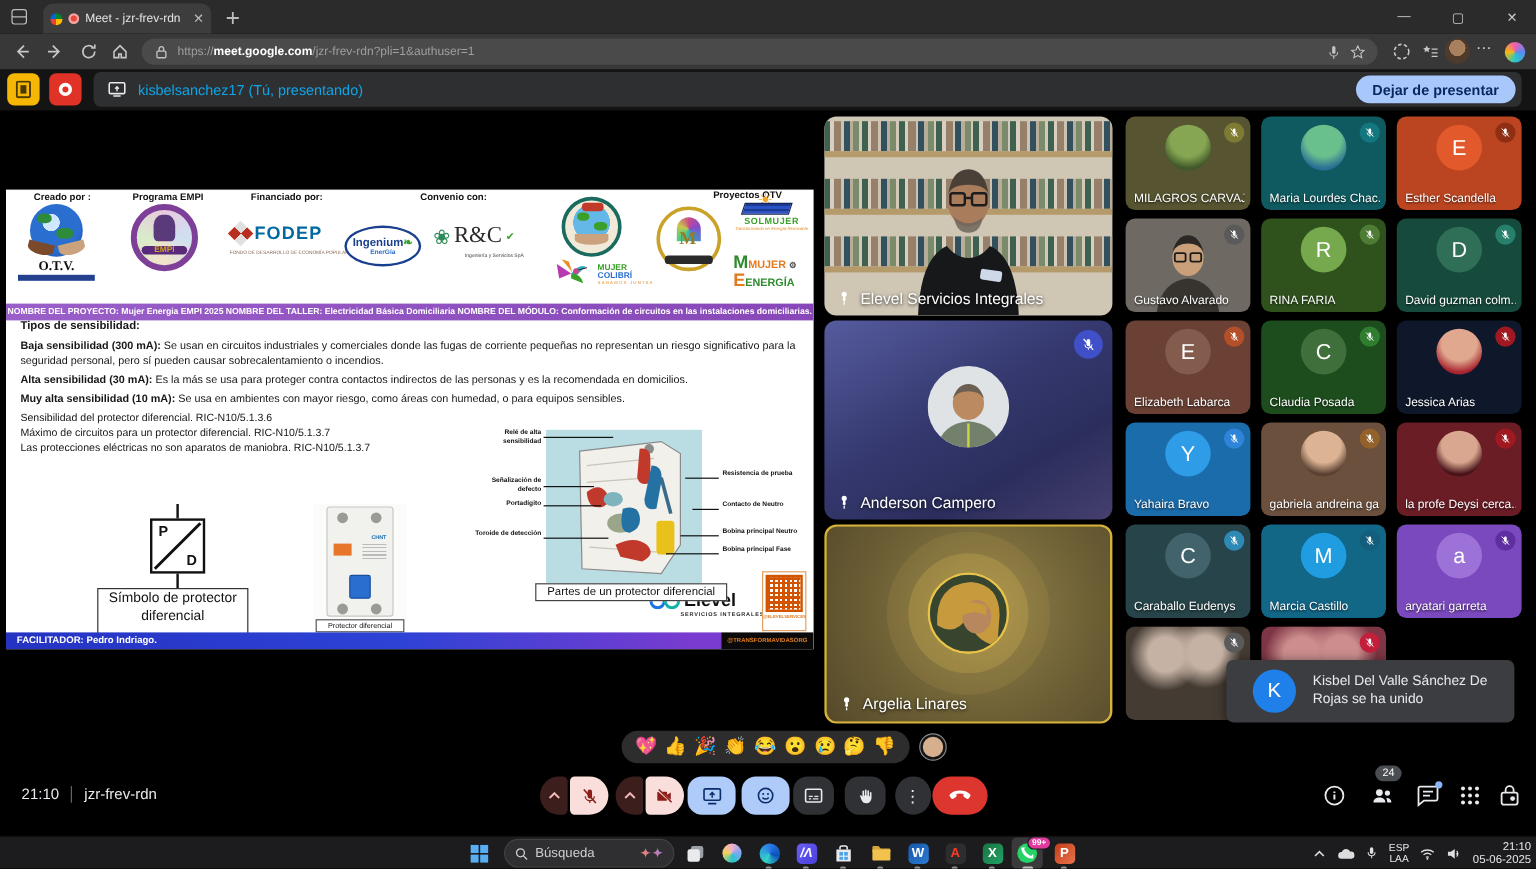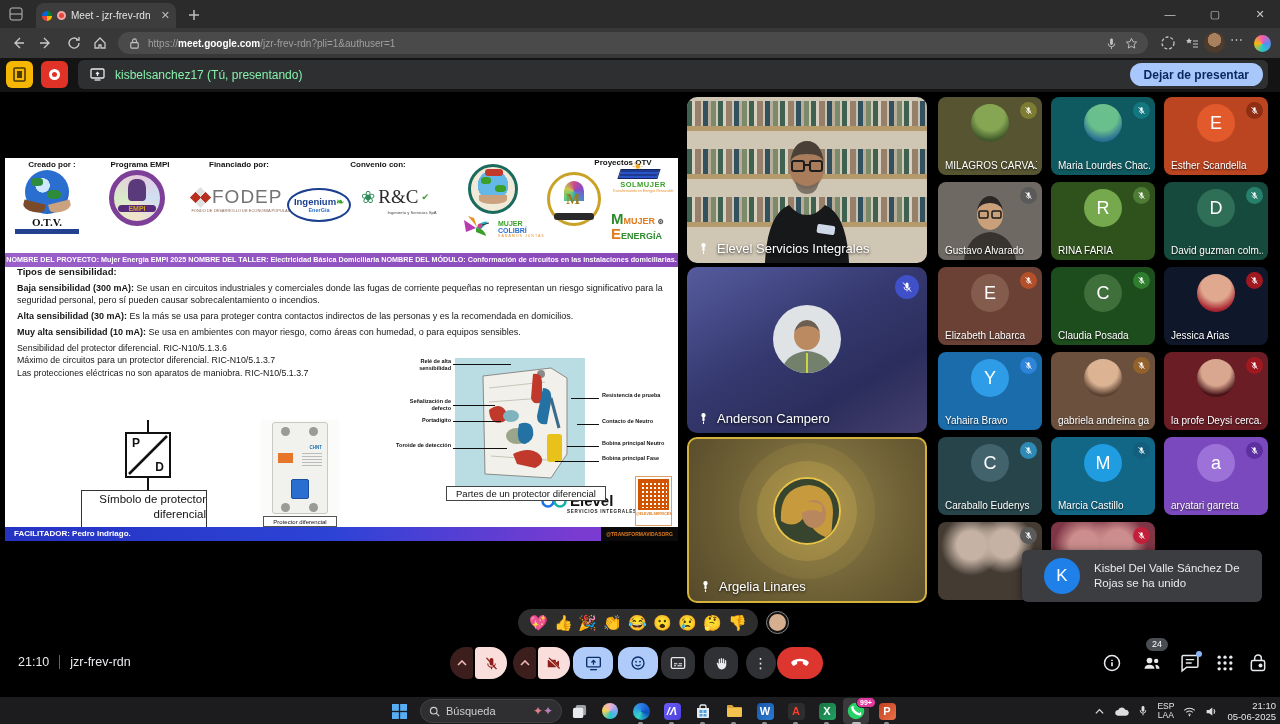--- a/index.html
+++ b/index.html
@@ -33,42 +33,42 @@
 
   
   #presentbar{position:absolute;left:0;top:58px;width:1280px;height:34px;background:#141414}
   #pb-yellow{position:absolute;left:6px;top:3px;width:27px;height:27px;border-radius:6px;background:#f6b704;
              display:flex;align-items:center;justify-content:center}
   #pb-red{position:absolute;left:41px;top:3px;width:27px;height:27px;border-radius:6px;background:#e03227;
           display:flex;align-items:center;justify-content:center}
   #pb-red .donut{width:11px;height:11px;border:3px solid #fff;border-radius:50%}
   #pb-pill{position:absolute;left:78px;top:2px;width:1190px;height:29px;background:#2d2f31;border-radius:6px;
            display:flex;align-items:center;padding:0 5px 0 12px;gap:10px}
-  #pb-pill .lbl{color:#86efac;font-size:12px;flex:1}
+  #pb-pill .lbl{color:#0ea5e9;font-size:12px;flex:1}
   #pb-stop{height:23px;padding:0 14px;border-radius:12px;background:#a8c7fa;color:#08275e;
            font-size:12px;font-weight:bold;display:flex;align-items:center}
 
   
   #slide{position:absolute;left:5px;top:158px;width:673px;height:383px;background:#fff;overflow:hidden;color:#111}
   .hlabel{position:absolute;font-size:8px;font-weight:bold;color:#111;text-align:center}
   #banner{position:absolute;left:0;top:95px;width:673px;height:14px;
           background:linear-gradient(90deg,#9a5fc9,#8747b8);color:#fff;font-size:7.2px;font-weight:bold;
           line-height:14px;white-space:nowrap;text-align:center}
   #sbody{position:absolute;left:12px;top:108px;width:650px;font-size:9px;color:#161616}
   #sbody .t{font-size:9.5px;font-weight:bold;margin-bottom:5px}
   #sbody .para{line-height:12px;margin-bottom:4px}
   #sbody .para:last-of-type{margin-bottom:6px}
   #rules{line-height:12.3px;font-size:8.8px;width:430px}
   .dlabL{position:absolute;width:60px;left:386px;text-align:right;font-size:5.5px;font-weight:bold;line-height:6.5px}
   .dlabR{position:absolute;width:70px;left:597px;text-align:left;font-size:5.5px;font-weight:bold;line-height:6.5px}
   .dline{position:absolute;height:1px;background:#111;z-index:3}
   #dcaption{position:absolute;left:441px;top:328px;width:160px;height:15px;border:1px solid #444;background:#fff;
             font-size:9.5px;text-align:center;line-height:14px;z-index:4}
   #symcap{position:absolute;left:76px;top:332px;width:126px;height:44px;border:1.5px solid #333;
-          font-size:11.5px;text-align:right;line-height:15px;padding-top:1px}
+          font-size:11.5px;text-align:center;line-height:15px;padding-top:1px}
   #devcap{position:absolute;left:258px;top:358px;width:74px;height:11px;border:1px solid #555;background:#fff;
           font-size:6px;text-align:center;line-height:10px}
   #elevel{position:absolute;left:536px;top:334px;width:100px}
   #elevel .row{display:flex;align-items:center;gap:3px}
   #elevel .nm{font-size:15px;font-weight:800;color:#101010}
   #elevel .sb{font-size:4.6px;letter-spacing:.7px;color:#222;font-weight:bold;margin-left:26px}
   #footerbar{position:absolute;left:0;top:369px;width:596px;height:14px;
              background:linear-gradient(90deg,#2533c2 0%,#2d43d6 55%,#7a3bd0 96%);
              color:#fff;font-size:8px;font-weight:bold;line-height:14px;padding-left:9px}
   #footerdark{position:absolute;left:596px;top:369px;width:77px;height:14px;background:#0a0a0a;
@@ -249,21 +249,21 @@
     <div class="abs" style="left:8px;top:58px;width:68px;text-align:center;font-family:'Liberation Serif',serif;font-weight:bold;font-size:11px">O.T.V.</div>
     <div class="abs" style="left:10px;top:71px;width:64px;height:5px;background:#24418f"></div>
 
     <div class="abs" style="left:104px;top:12px;width:56px;height:56px;border-radius:50%;border:5px solid #7d3f98;background:conic-gradient(#e8c9e0,#cfe0f2,#f2e2c9,#d8ecc9,#e8c9e0)">
       <div class="abs" style="left:14px;top:4px;width:18px;height:22px;background:#5a3a7a;border-radius:40% 40% 20% 20%"></div>
       <div class="abs" style="left:4px;top:30px;right:4px;text-align:center;font-size:7px;font-weight:bold;color:#caa227;background:#5a2a7a;border-radius:4px">EMPI</div>
     </div>
 
     <div class="abs" style="left:188px;top:28px;display:flex;align-items:center;gap:4px">
       <div style="width:15px;height:15px;background:conic-gradient(#b82e1f 0 25%,#e0e0e0 25% 50%,#b82e1f 50% 75%,#e0e0e0 75%);transform:rotate(45deg)"></div>
-      <span style="font-size:19px;font-weight:normal;color:#737373;letter-spacing:1px">FODEP</span>
+      <span style="font-size:15px;font-weight:bold;color:#0369a1;letter-spacing:1px">FODEP</span>
     </div>
     <div class="abs" style="left:172px;top:50px;width:128px;text-align:center;font-size:4px;color:#8a6a5a">FONDO DE DESARROLLO DE ECONOMÍA POPULAR</div>
 
     <div class="abs" style="left:282px;top:30px;width:64px;height:34px;border:2px solid #1a3f8f;border-radius:50%;text-align:center;padding-top:6px">
       <div style="font-size:9.5px;font-weight:bold;color:#1a3f8f"><span>Ingenium</span><span style="color:#3aa02a">❧</span></div>
       <div style="font-size:5.5px;color:#2a6fd0;font-weight:bold">EnerGía</div>
     </div>
 
     <div class="abs" style="left:356px;top:28px;display:flex;align-items:center;gap:3px">
       <span style="color:#2e8b57;font-size:17px">❀</span>

